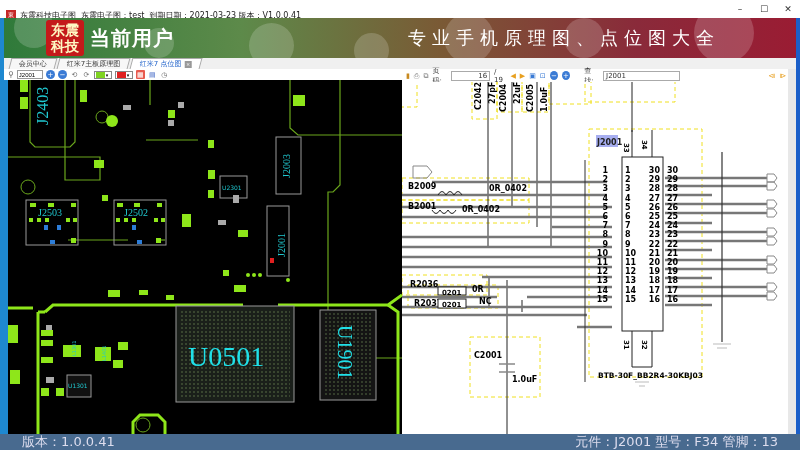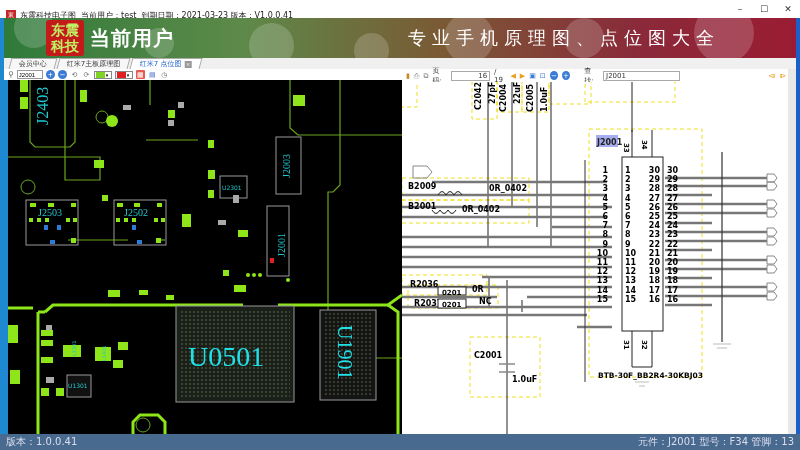--- a/index.html
+++ b/index.html
@@ -3,51 +3,51 @@
 <meta charset="utf-8">
 <style>
 *{box-sizing:border-box;margin:0;padding:0}
 body{width:800px;height:450px;overflow:hidden;font-family:"DejaVu Sans",sans-serif;background:#1e88d0;position:relative}
 .titlebar{position:absolute;left:0;top:0;width:800px;height:30px;background:#fff;display:flex;align-items:center;font-size:8px;color:#222}
 .titlebar .logo{width:10px;height:10px;background:#c62828;margin:0 4px 0 6px;color:#fff;font-size:6px;display:flex;align-items:center;justify-content:center}
 .titlebar .winctl{position:absolute;right:0;top:0;display:flex}
 .titlebar .winctl span{width:24px;height:18px;display:flex;align-items:center;justify-content:center;font-size:9px;color:#333}
 .banner{position:absolute;left:4px;top:18px;width:792px;height:40px;background:linear-gradient(90deg,#2f7a3a 0%,#5d8a4a 30%,#7a5a35 55%,#8a2a3a 80%,#9a1c33 100%);overflow:hidden}
 .banner .bubble{position:absolute;border-radius:50%;background:rgba(255,255,255,0.18)}
-.banner .brand-logo{position:absolute;left:42px;top:2px;width:38px;height:36px;background:#c41a1a;border-radius:3px;color:#bef264;font-weight:bold;font-size:14px;line-height:16px;text-align:center;padding-top:2px}
+.banner .brand-logo{position:absolute;left:42px;top:2px;width:38px;height:36px;background:#c41a1a;border-radius:3px;color:#fef9c3;font-weight:bold;font-size:14px;line-height:16px;text-align:center;padding-top:2px}
 .banner .brand-name{position:absolute;left:86px;top:7px;color:#fff;font-size:20px;font-weight:bold;letter-spacing:1px}
 .banner .slogan{position:absolute;left:404px;top:8px;color:#fff;font-size:18px;font-weight:normal;letter-spacing:6px}
 .tabs{position:absolute;left:4px;top:58px;width:792px;height:11px;background:#f0f0f0;display:flex;align-items:flex-end;padding-left:6px}
 .tab{height:11px;font-size:7px;padding:0 8px;border:1px solid #aaa;border-bottom:none;background:#f7f7f7;color:#333;margin-right:2px;line-height:10px;transform:skewX(-15deg)}
 .tab span{display:inline-block;transform:skewX(15deg)}
 .tab.active{background:#fff;color:#1b5fc9}
 .tab .close{display:inline-block;width:7px;height:7px;background:#999;color:#fff;font-size:5px;line-height:7px;text-align:center;margin-left:3px;vertical-align:middle}
 .lefttool{position:absolute;left:4px;top:69px;width:398px;height:11px;background:#fff;display:flex;align-items:center;padding-left:4px;gap:3px;font-size:7px}
 .lefttool input{width:26px;height:9px;font-size:6px;border:1px solid #999;padding-left:1px}
 .ico{width:9px;height:9px;display:inline-flex;align-items:center;justify-content:center;font-size:7px;border-radius:50%}
 .sel{display:inline-flex;border:1px solid #888;height:8px;width:18px;background:#fff}
 .sel i{width:9px;height:6px;margin:0 1px}
 .sel b{font-size:5px;line-height:6px}
 .pcb{position:absolute;left:8px;top:80px;width:394px;height:354px;background:#000;overflow:hidden}
 .righttool{position:absolute;left:402px;top:69px;width:394px;height:13px;background:#fff;display:flex;align-items:center;gap:4px;font-size:7px;padding-left:4px;color:#333}
 .righttool .pg{width:42px;height:10px;border:1px solid #aaa;font-size:7px;text-align:right;padding-right:2px}
 .righttool .find{width:84px;height:10px;border:1px solid #aaa;font-size:7px;padding-left:2px}
 .schem{position:absolute;left:402px;top:82px;width:386px;height:352px;background:#fff;overflow:hidden}
 .schem-bg{position:absolute;left:788px;top:69px;width:8px;height:365px;background:#e8e8e8}
-.statusbar{position:absolute;left:0;top:434px;width:800px;height:16px;background:#486a8f;color:#dde;font-size:10px;display:flex;align-items:center;justify-content:space-between;padding:0 6px}
+.statusbar{position:absolute;left:0;top:434px;width:800px;height:16px;background:#486a8f;color:#dde;font-size:13px;display:flex;align-items:center;justify-content:space-between;padding:0 22px}
 .leftedge{position:absolute;left:0;top:18px;width:4px;height:416px;background:#1e88d0}
 .rightedge{position:absolute;right:0;top:18px;width:4px;height:416px;background:#1b5fc9}
 </style>
 </head>
 <body>
 
 <div class="titlebar">
   <div class="logo">東</div>
   <span>东震科技电子图</span>&nbsp;&nbsp;
-  <span>当前用户：</span>
+  <span>东震电子图：</span>
   <span>test</span>&nbsp;&nbsp;
   <span>到期日期：</span>
   <span>2021-03-23</span>&nbsp;
   <span>版本：</span>
   <span>V1.0.0.41</span>
   <div class="winctl">
     <span>–</span>
     <span>☐</span>
     <span>✕</span>
   </div>

